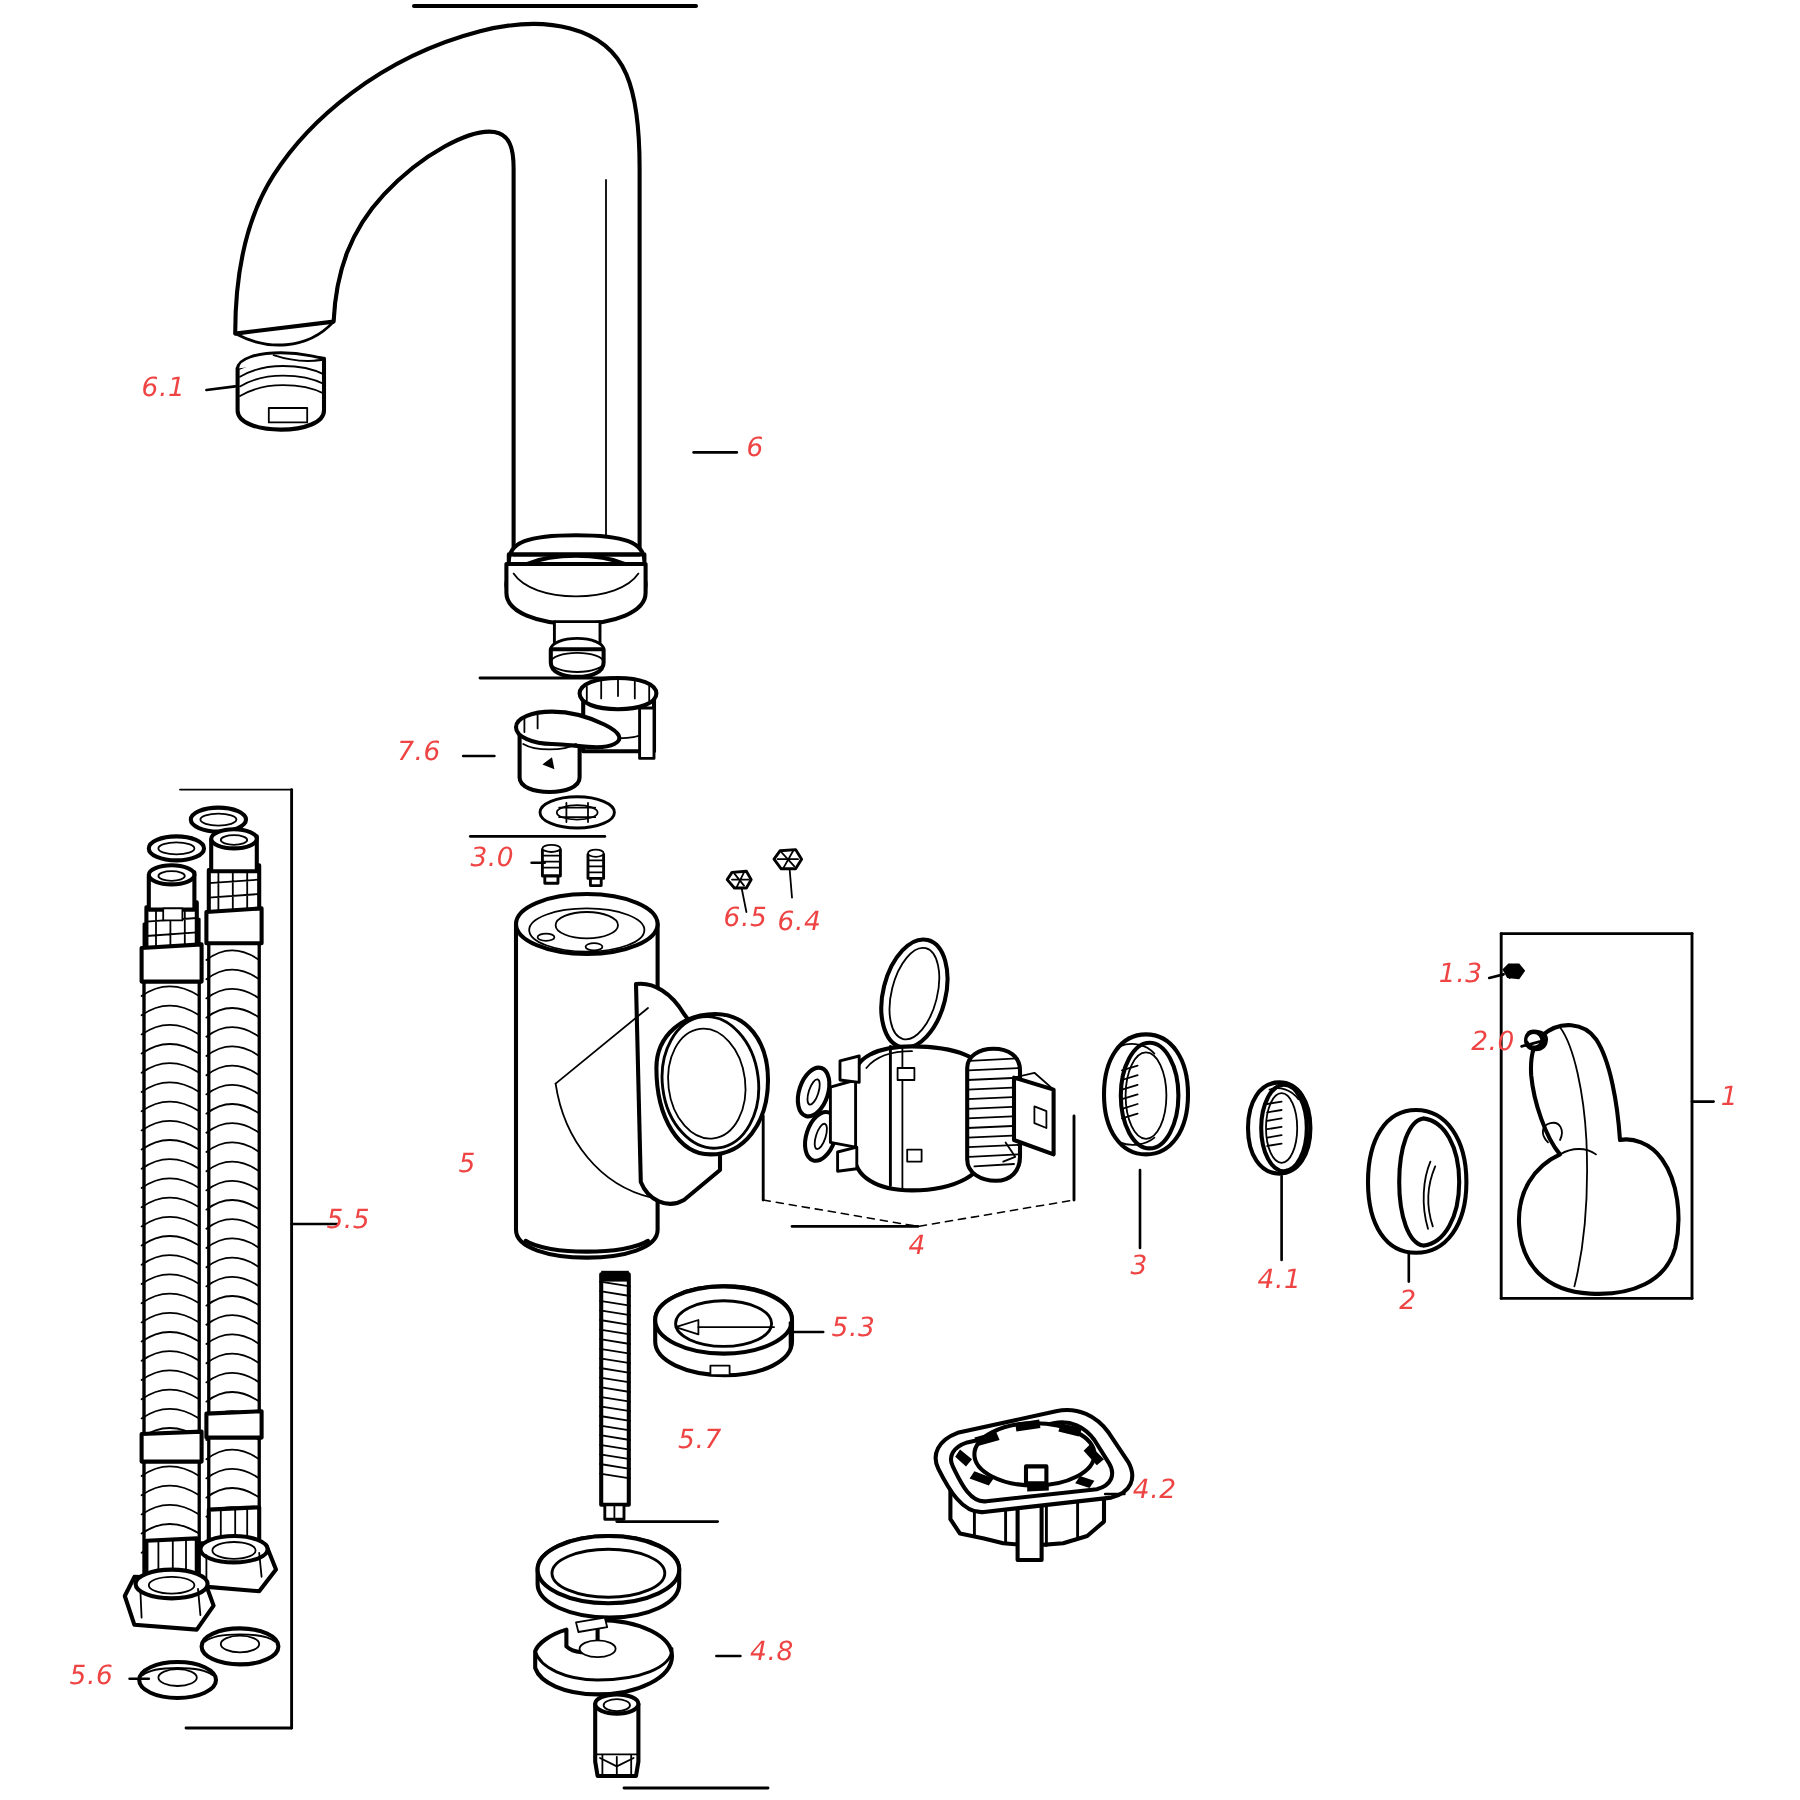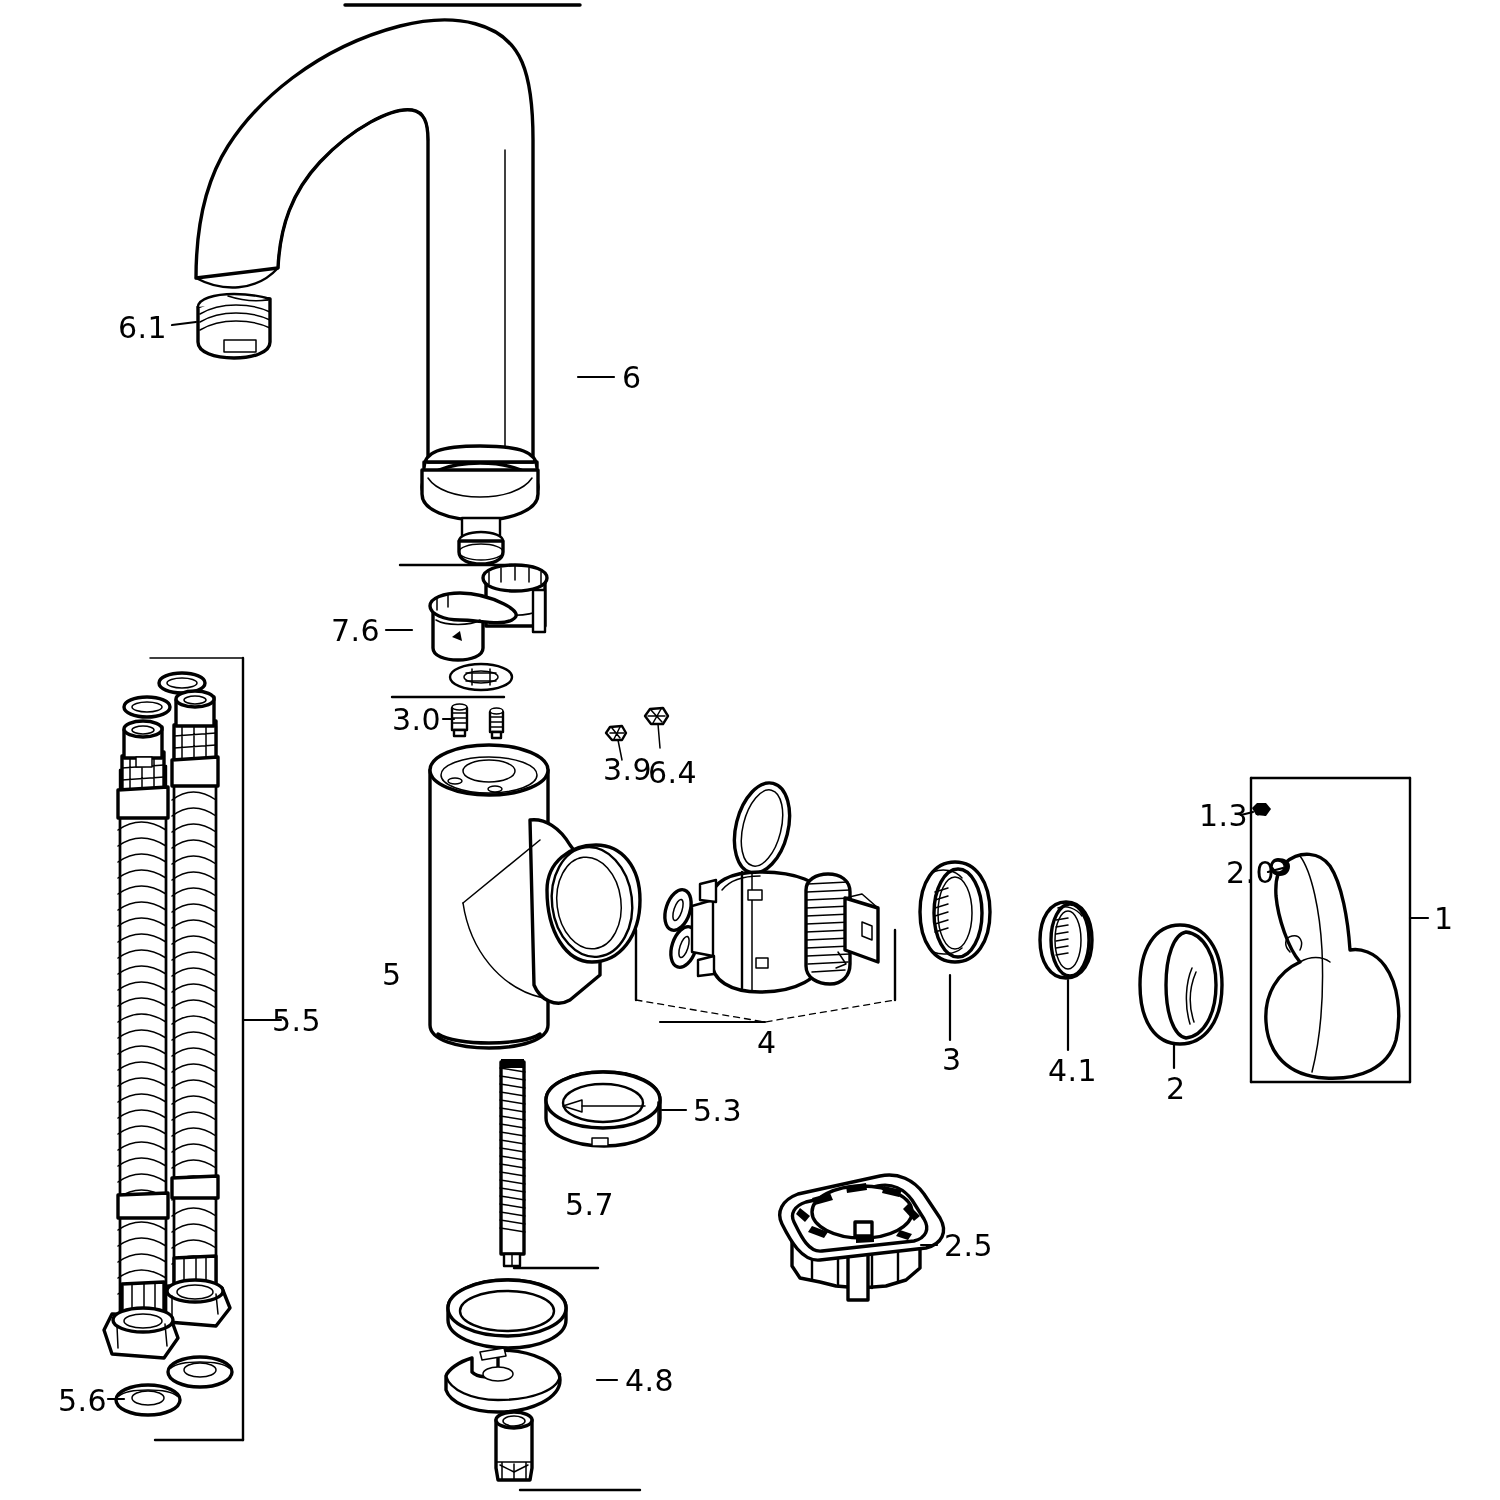--- a/index.html
+++ b/index.html
@@ -6,25 +6,26 @@
   html,body{margin:0;padding:0;background:#ffffff;}
   body{
     font-family:"DejaVu Sans","Liberation Sans",sans-serif;
     width:1500px;height:1500px;overflow:hidden;
   }
   #stage{position:relative;width:1500px;height:1500px;background:#fff;}
   svg.sheet{position:absolute;left:0;top:0;width:1500px;height:1500px;}
   .lbl{
     position:absolute;
     font-family:"DejaVu Sans","Liberation Sans",sans-serif;
-    font-size:30px;
-    color:#000000;
+    font-size:22px;
+    color:#ef4444;
     white-space:nowrap;
     line-height:1;
     letter-spacing:0.5px;
+    font-style:italic;
   }
 </style>
 </head>
 <body>
 
 <div id="stage">
 
   <svg class="sheet" viewBox="0 0 1500 1500" xmlns="http://www.w3.org/2000/svg">
     <defs>
       <style>
@@ -503,30 +504,30 @@
       <line class="lead" x1="662" y1="1110" x2="686" y2="1110"></line>
       <line class="lead" x1="921" y1="1245" x2="937" y2="1245"></line>
       <line class="lead" x1="597" y1="1380" x2="617" y2="1380"></line>
     </g>
   </svg>
 
   <div class="lbl" style="left:118px;top:313px;">6.1</div>
   <div class="lbl" style="left:622px;top:363px;">6</div>
   <div class="lbl" style="left:331px;top:616px;">7.6</div>
   <div class="lbl" style="left:392px;top:705px;">3.0</div>
-  <div class="lbl" style="left:603px;top:755px;">3.9</div>
+  <div class="lbl" style="left:603px;top:755px;">6.5</div>
   <div class="lbl" style="left:648px;top:758px;">6.4</div>
   <div class="lbl" style="left:382px;top:960px;">5</div>
   <div class="lbl" style="left:757px;top:1028px;">4</div>
   <div class="lbl" style="left:942px;top:1045px;">3</div>
   <div class="lbl" style="left:1048px;top:1056px;">4.1</div>
   <div class="lbl" style="left:1166px;top:1074px;">2</div>
   <div class="lbl" style="left:1434px;top:904px;">1</div>
   <div class="lbl" style="left:1226px;top:858px;">2.0</div>
   <div class="lbl" style="left:1199px;top:801px;">1.3</div>
   <div class="lbl" style="left:272px;top:1006px;">5.5</div>
   <div class="lbl" style="left:58px;top:1386px;">5.6</div>
   <div class="lbl" style="left:693px;top:1096px;">5.3</div>
   <div class="lbl" style="left:565px;top:1190px;">5.7</div>
-  <div class="lbl" style="left:944px;top:1231px;">2.5</div>
+  <div class="lbl" style="left:944px;top:1231px;">4.2</div>
   <div class="lbl" style="left:625px;top:1366px;">4.8</div>
 
 </div>
 
 </body></html>

